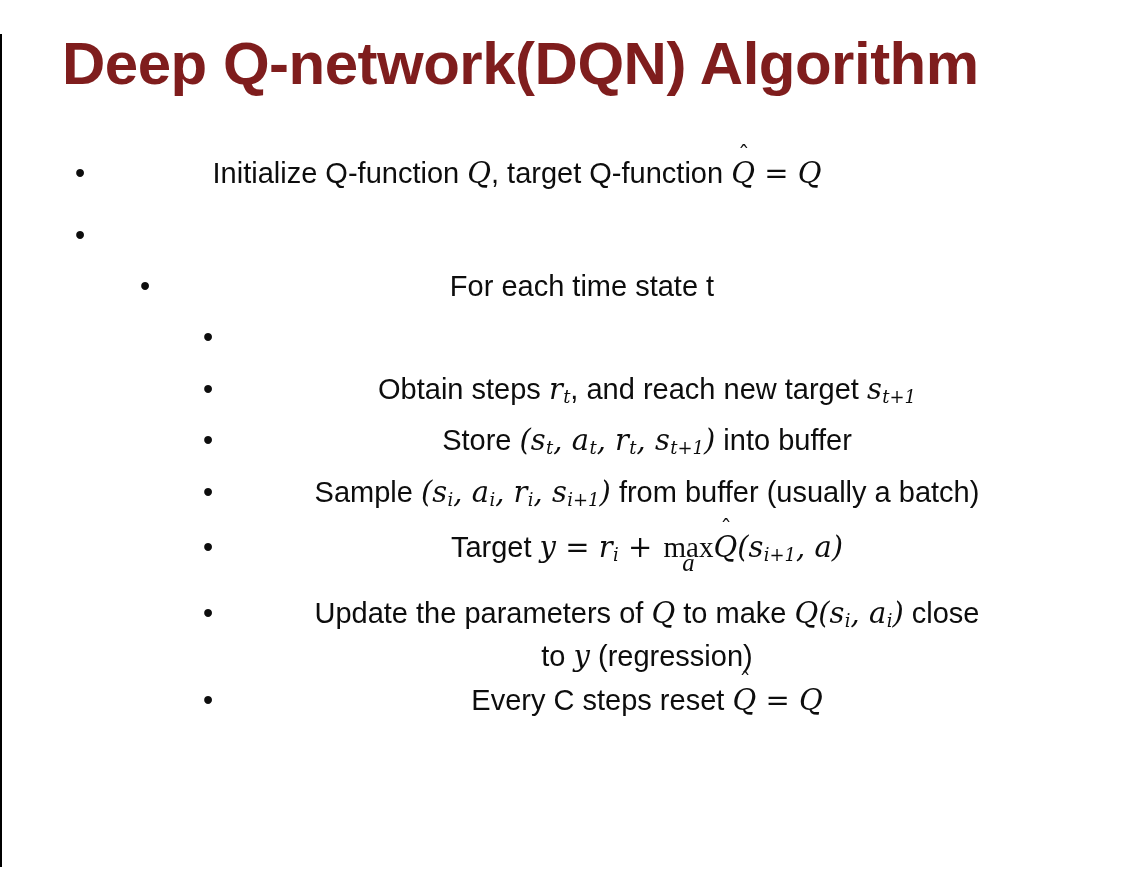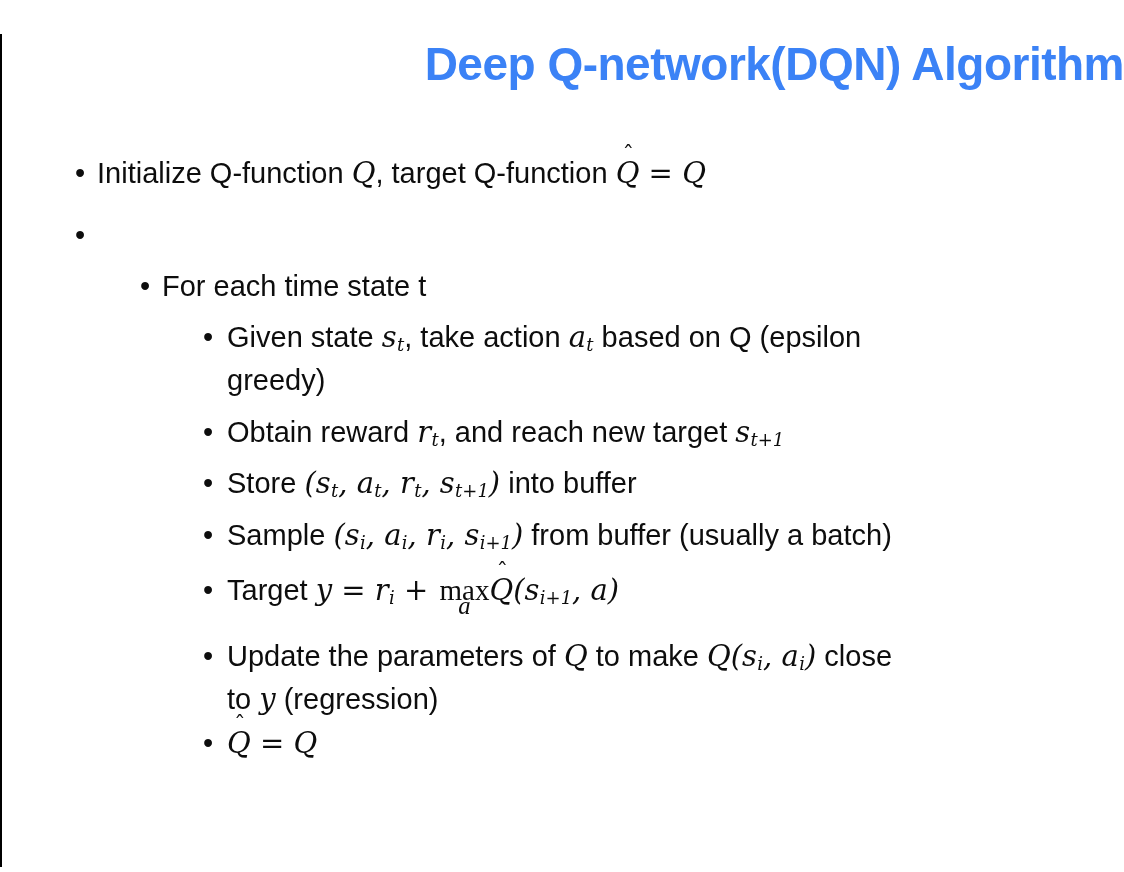--- a/index.html
+++ b/index.html
@@ -5,22 +5,22 @@
   html, body { margin:0; padding:0; }
   body {
     width:1124px; height:872px; background:#ffffff; overflow:hidden;
     font-family:"Liberation Sans", sans-serif; color:#0d0d0d;
   }
   .slide { position:relative; width:1124px; height:872px; background:#ffffff; }
   .edge-left { position:absolute; left:0; top:0; width:2px; height:833px; background:#000; }
 
   .title {
     margin:34px 0 0 62px;
-    font-size:46px; line-height:60px; font-weight:bold;
-    letter-spacing:-0.5px; color:#3b82f6;text-align:right;
+    font-size:60px; line-height:60px; font-weight:bold;
+    letter-spacing:-0.5px; color:#7f1d1d;
   }
 
   .body { margin-top:58px; font-size:29px; line-height:43px; color:#0d0d0d; }
 
   .row { display:flex; align-items:flex-start; }
   .row.l1 { padding-left:75px; }
   .row.l2 { padding-left:140px; }
   .row.l3 { padding-left:203px; }
   .row:nth-child(1){ margin-top:0; }
   .row:nth-child(2){ margin-top:19px; }
@@ -28,21 +28,21 @@
   .row:nth-child(4){ margin-top:8px; }
   .row:nth-child(5){ margin-top:9px; }
   .row:nth-child(6){ margin-top:8px; }
   .row:nth-child(7){ margin-top:9px; }
   .row:nth-child(8){ margin-top:12px; }
   .row:nth-child(9){ margin-top:23px; }
   .row:nth-child(10){ margin-top:1px; }
 
   .dot { flex:0 0 auto; width:22px; }
   .row.l3 .dot { width:24px; }
-  .content { flex:1 1 auto; max-width:840px; }
+  .content { flex:1 1 auto; max-width:840px;text-align:center; }
 
   .math { font-family:"DejaVu Serif", serif; font-style:italic; }
   .math sub {
     font-size:0.62em; font-style:italic; line-height:0;
     vertical-align:-0.25em; margin-left:0.02em;
   }
 
   .hatwrap { position:relative; display:inline-block; }
   .hat {
     position:absolute; left:0.3em; top:-0.42em;
@@ -74,40 +74,39 @@
       </div>
       <div class="row l1">
         <span class="dot">•</span>
       </div>
       <div class="row l2">
         <span class="dot">•</span>
         <span class="content"><span>For each time state t</span></span>
       </div>
       <div class="row l3">
         <span class="dot">•</span>
-        <span class="content"><span>Given state </span><span class="math"><span>s</span><sub>t</sub></span><span>, take action </span><span class="math"><span>a</span><sub>t</sub></span><span> based on Q (epsilon</span><br><span>greedy)</span></span>
       </div>
       <div class="row l3">
         <span class="dot">•</span>
-        <span class="content"><span>Obtain reward </span><span class="math"><span>r</span><sub>t</sub></span><span>, and reach new target </span><span class="math"><span>s</span><sub>t+1</sub></span></span>
+        <span class="content"><span>Obtain steps </span><span class="math"><span>r</span><sub>t</sub></span><span>, and reach new target </span><span class="math"><span>s</span><sub>t+1</sub></span></span>
       </div>
       <div class="row l3">
         <span class="dot">•</span>
         <span class="content"><span>Store </span><span class="math">(</span><span class="math"><span>s</span><sub>t</sub></span><span class="math">, </span><span class="math"><span>a</span><sub>t</sub></span><span class="math">, </span><span class="math"><span>r</span><sub>t</sub></span><span class="math">, </span><span class="math"><span>s</span><sub>t+1</sub></span><span class="math">)</span><span> into buffer</span></span>
       </div>
       <div class="row l3">
         <span class="dot">•</span>
         <span class="content"><span>Sample </span><span class="math">(</span><span class="math"><span>s</span><sub>i</sub></span><span class="math">, </span><span class="math"><span>a</span><sub>i</sub></span><span class="math">, </span><span class="math"><span>r</span><sub>i</sub></span><span class="math">, </span><span class="math"><span>s</span><sub>i+1</sub></span><span class="math">)</span><span> from buffer (usually a batch)</span></span>
       </div>
       <div class="row l3">
         <span class="dot">•</span>
         <span class="content"><span>Target </span><span class="math">y = </span><span class="math"><span>r</span><sub>i</sub></span><span class="math"> + </span><span class="maxunder"><span class="max-base">max</span><span class="max-under">a</span></span><span class="math hatwrap"><span class="hat">ˆ</span><span>Q</span></span><span class="math">(</span><span class="math"><span>s</span><sub>i+1</sub></span><span class="math">, a)</span></span>
       </div>
       <div class="row l3">
         <span class="dot">•</span>
         <span class="content"><span>Update the parameters of </span><span class="math">Q</span><span> to make </span><span class="math">Q(</span><span class="math"><span>s</span><sub>i</sub></span><span class="math">, </span><span class="math"><span>a</span><sub>i</sub></span><span class="math">)</span><span> close</span><br><span>to </span><span class="math">y</span><span> (regression)</span></span>
       </div>
       <div class="row l3">
         <span class="dot">•</span>
-        <span class="content"><span class="math hatwrap"><span class="hat">ˆ</span><span>Q</span></span><span class="math"> = Q</span></span>
+        <span class="content"><span>Every C steps reset </span><span class="math hatwrap"><span class="hat">ˆ</span><span>Q</span></span><span class="math"> = Q</span></span>
       </div>
     </div>
 </div>
 
 </body></html>

